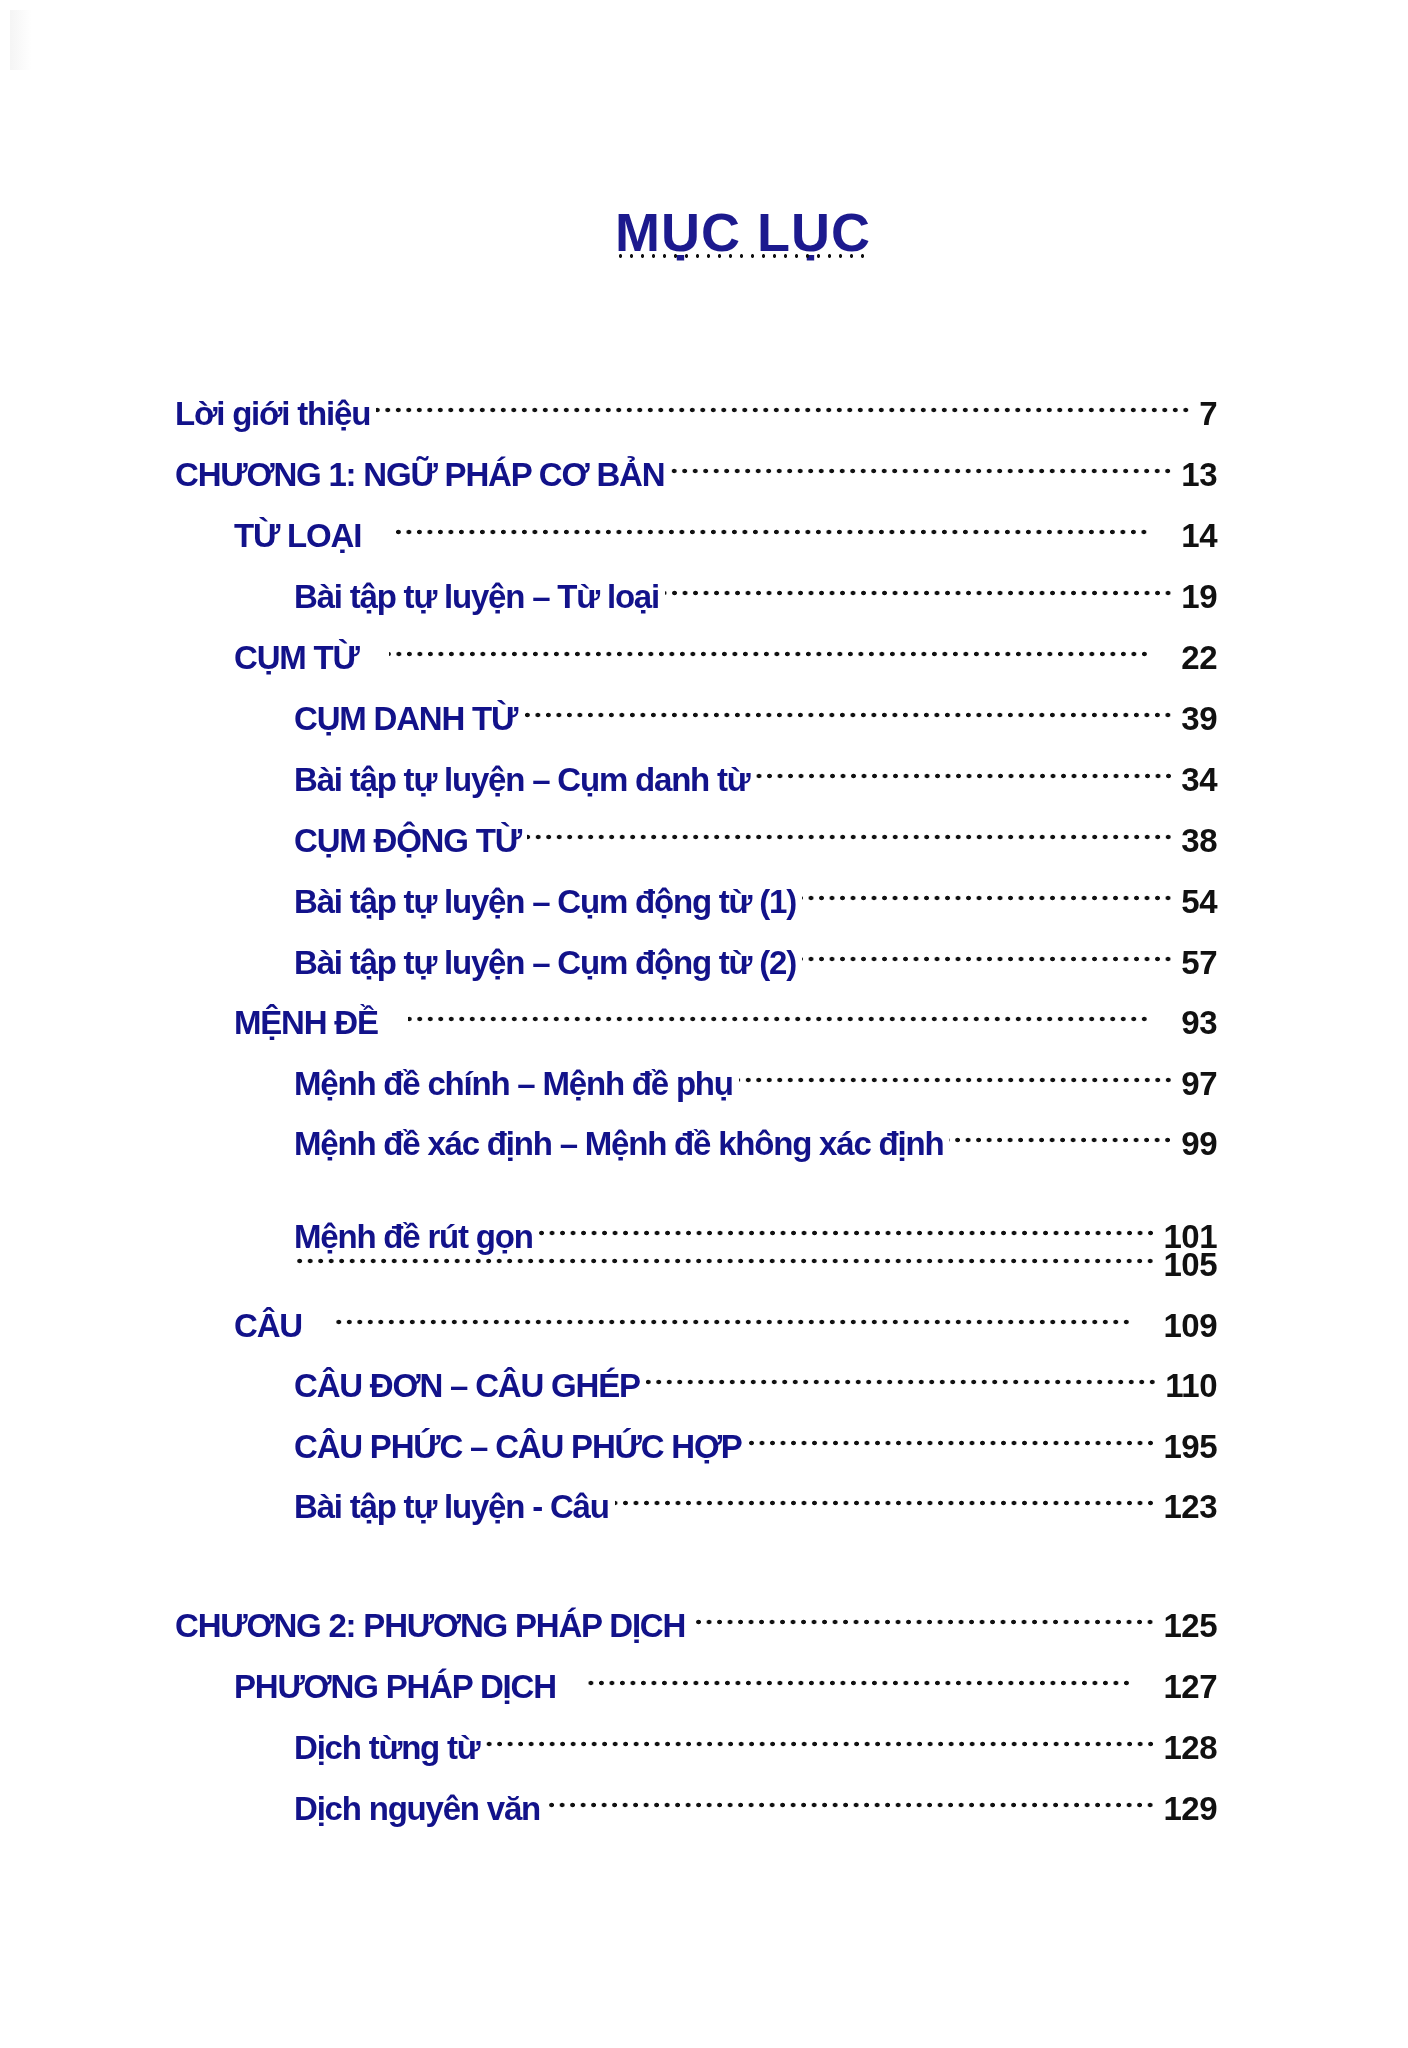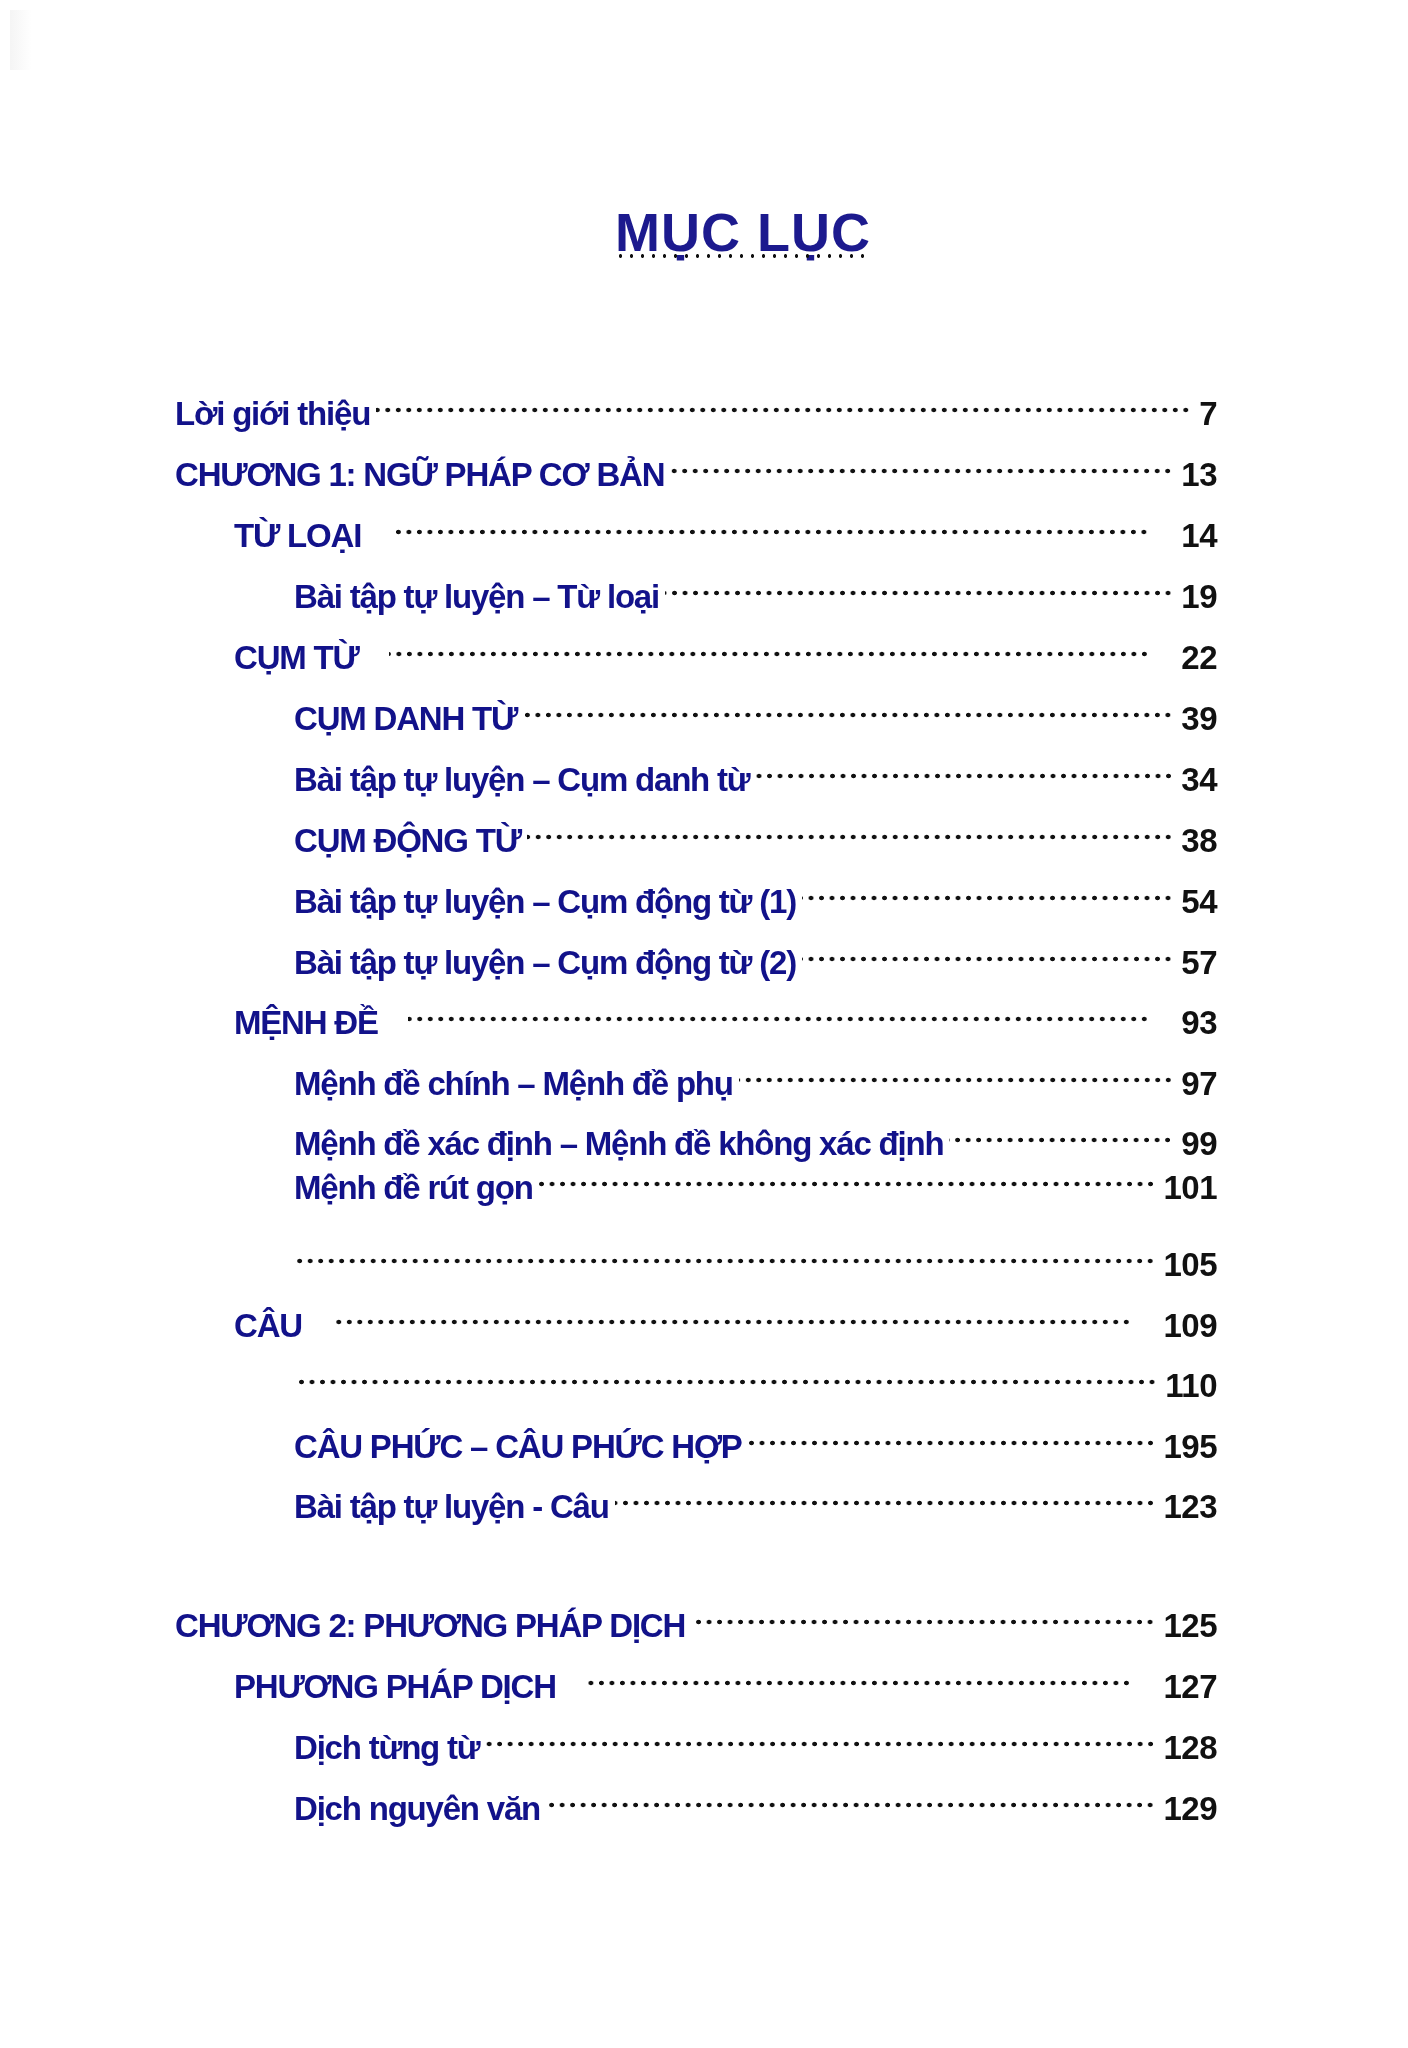--- a/index.html
+++ b/index.html
@@ -85,35 +85,36 @@
   <div class="row lvl2" style="top:1062px">
       <span class="label">Mệnh đề chính – Mệnh đề phụ</span>
       <span class="leader"></span>
       <span class="page">97</span>
     </div>
   <div class="row lvl2" style="top:1122px">
       <span class="label">Mệnh đề xác định – Mệnh đề không xác định</span>
       <span class="leader"></span>
       <span class="page">99</span>
     </div>
-  <div class="row lvl2" style="top:1166px">
+  <div class="row lvl2" style="top:1215px">
       <span class="label">Mệnh đề rút gọn</span>
       <span class="leader"></span>
       <span class="page">101</span>
     </div>
   <div class="row lvl2" style="top:1243px">
       <span class="leader"></span>
       <span class="page">105</span>
     </div>
   <div class="row lvl1" style="top:1304px">
       <span class="label">CÂU</span>
       <span class="leader"></span>
       <span class="page">109</span>
     </div>
   <div class="row lvl2" style="top:1364px">
+      <span class="label">CÂU ĐƠN – CÂU GHÉP</span>
       <span class="leader"></span>
       <span class="page">110</span>
     </div>
   <div class="row lvl2" style="top:1425px">
       <span class="label">CÂU PHỨC – CÂU PHỨC HỢP</span>
       <span class="leader"></span>
       <span class="page">195</span>
     </div>
   <div class="row lvl2" style="top:1485px">
       <span class="label">Bài tập tự luyện - Câu</span>

